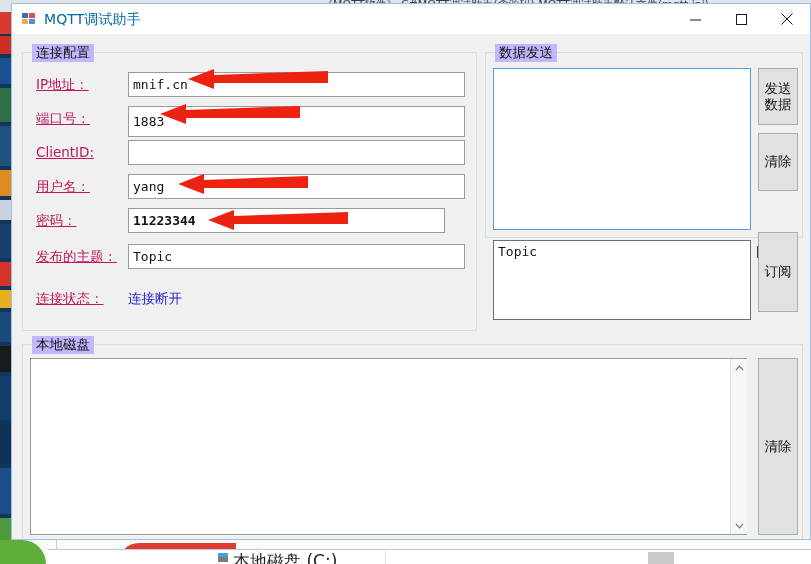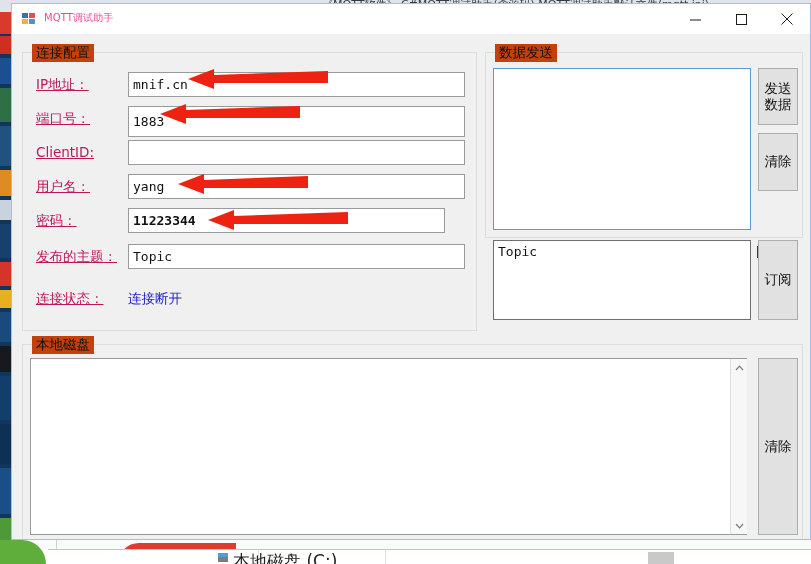--- a/index.html
+++ b/index.html
@@ -183,22 +183,22 @@
     width: 6px; height: 5px;
   }
   .title-icon .q1 { left: 0;  top: 0;  background: #3a6fb5; }
   .title-icon .q2 { left: 7px; top: 0; background: #d9534f; }
   .title-icon .q3 { left: 0;  top: 6px; background: #f0ad4e; }
   .title-icon .q4 { left: 7px; top: 6px; background: #5b8fd4; }
 
   .title-text {
     position: absolute;
     left: 32px; top: 7px;
-    font-size: 10px;
-    color: #ec4899;
+    font-size: 14px;
+    color: #0369a1;
     font-family: "DejaVu Sans", sans-serif;
     letter-spacing: 0.1px;
   }
 
   .winbtns {
     position: absolute;
     right: 0; top: 0;
     height: 30px;
     display: flex;
   }
@@ -219,21 +219,21 @@
 
   
   .groupbox {
     position: absolute;
     border: 1px solid #dcdcdc;
     box-sizing: border-box;
   }
   .groupbox > .gb-title {
     position: absolute;
     top: -9px; left: 9px;
-    background: #c2410c;
+    background: #c4b5fd;
     padding: 0 4px;
     font-size: 13.5px;
     color: #111;
     font-family: Liberation Sans, sans-serif;
     white-space: nowrap;
     text-align: right;
   }
 
   #gb-conn   { left: 10px;  top: 18px;  width: 455px; height: 279px; }
   #gb-send   { left: 473px; top: 18px;  width: 318px; height: 186px; }
@@ -467,21 +467,21 @@
 
       <div class="btn" style="left:746px; top:99px; width:40px; height:58px;">清除</div>
 
       <div class="checkbox-wrap" style="left:745px; top:210px;">
         <div class="checkbox-box"></div>
         <div class="checkbox-label">hex</div>
       </div>
 
       <div class="textarea ta-plain" style="left:481px; top:206px; width:258px; height:80px;">Topic</div>
 
-      <div class="btn" style="left:746px; top:206px; width:40px; height:80px;">订阅</div>
+      <div class="btn" style="left:746px; top:198px; width:40px; height:80px;">订阅</div>
 
       <div class="groupbox" id="gb-recv">
         <div class="gb-title">本地磁盘</div>
       </div>
 
       <div class="textarea ta-recv" style="left:18px; top:324px; width:717px; height:177px;"></div>
 
       <div class="vscroll" style="left:718px; top:325px; height:175px;">
         <div class="arrow up">
           <svg width="9" height="6" viewBox="0 0 9 6">

